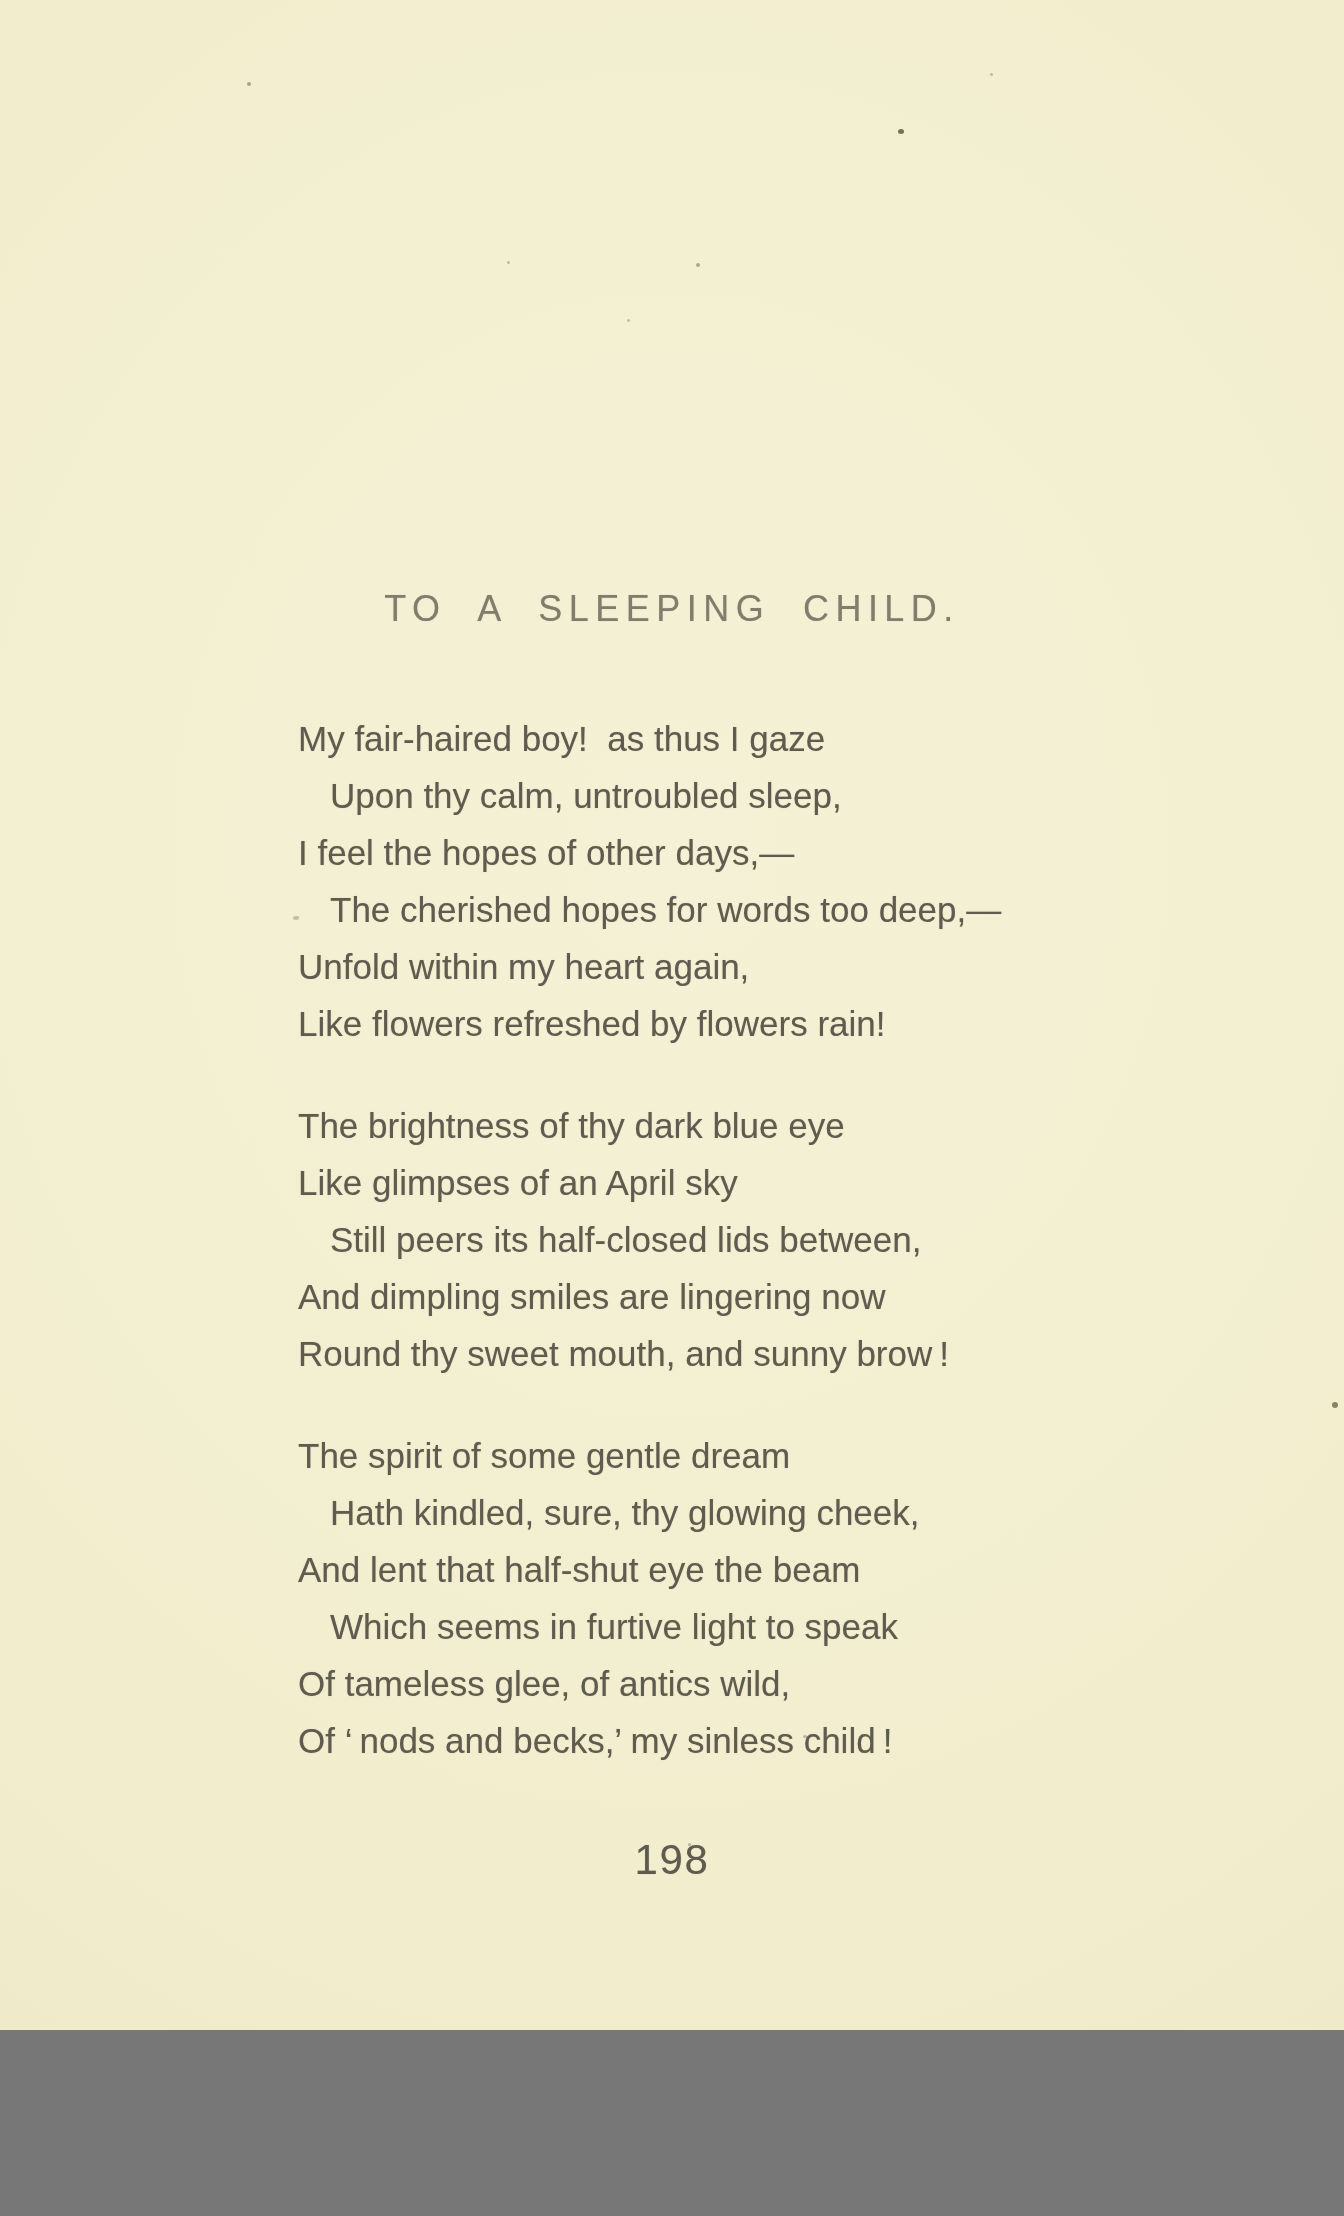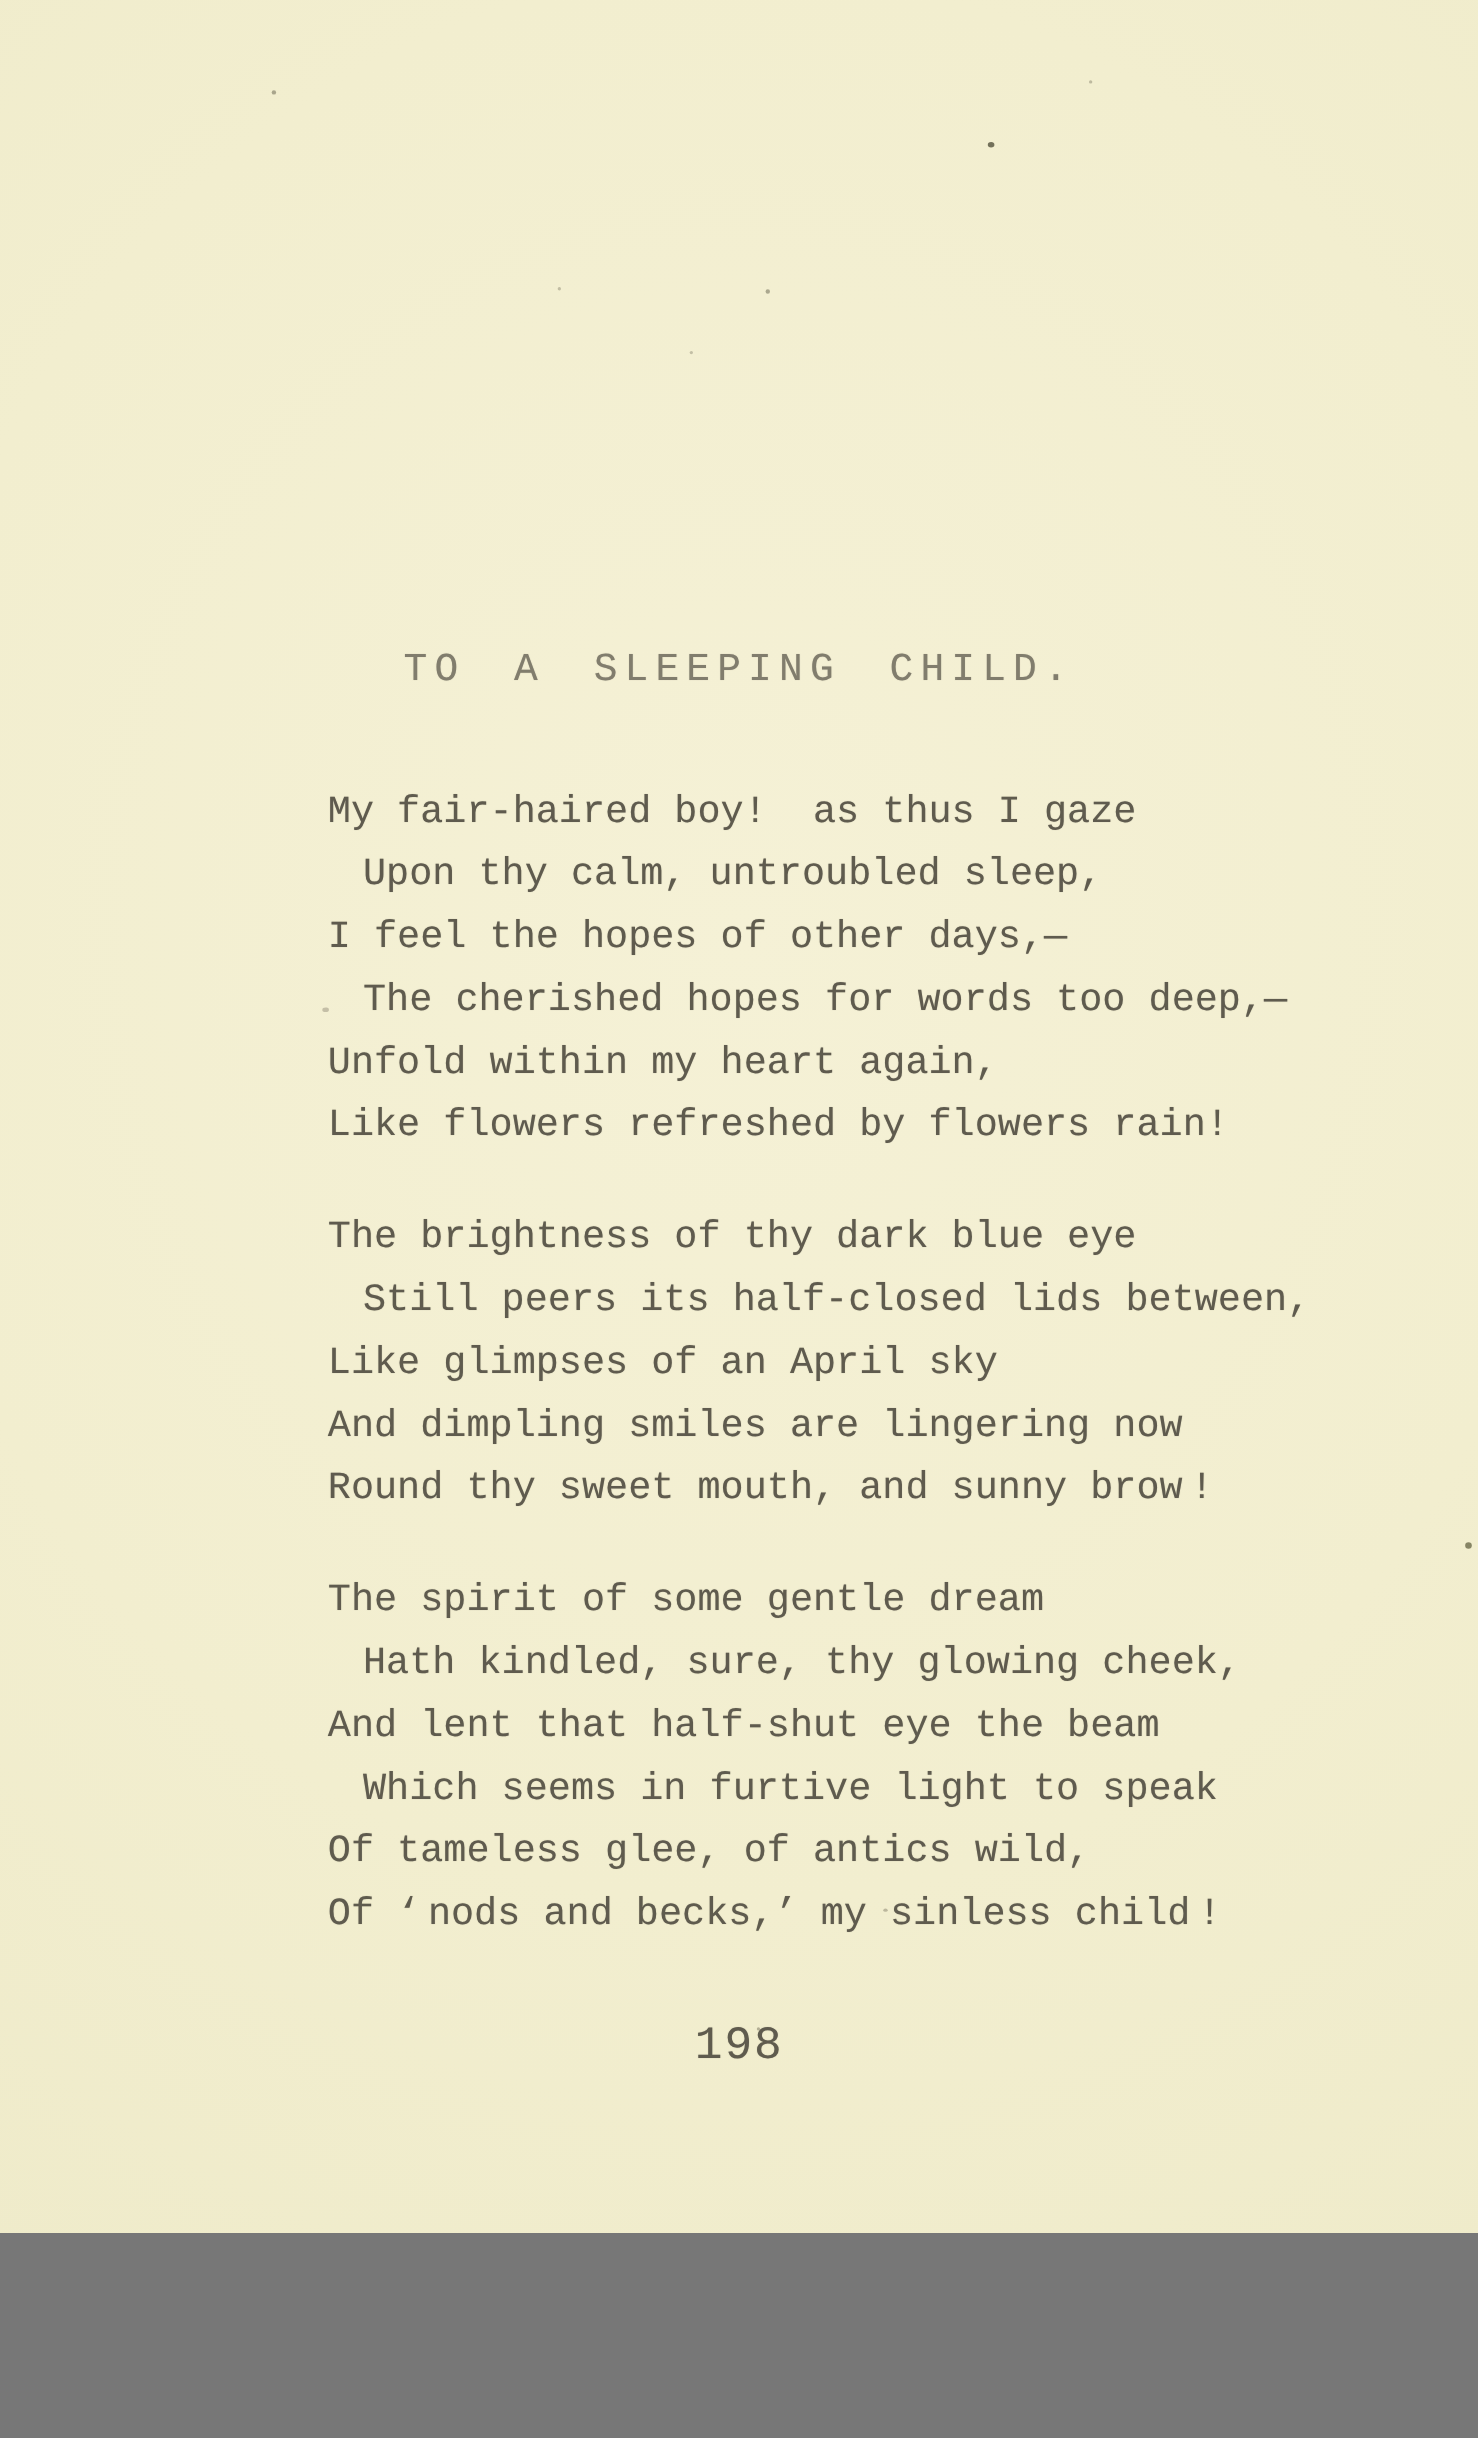--- a/index.html
+++ b/index.html
@@ -8,21 +8,21 @@
     background: #777;
   }
   .scan-page {
     position: relative;
     width: 1344px;
     height: 2030px;
     overflow: hidden;
     background:
       radial-gradient(ellipse 120% 90% at 50% 42%,
         #f5f1d6 0%, #f2eecf 48%, #efebca 78%, #eae6c4 100%);
-    font-family: Liberation Mono, monospace;
+    font-family: Liberation Sans, sans-serif;
   }
   
   .ink {
     color: #5f5b4e;
     text-shadow: 0 0 1px rgba(95, 91, 78, 0.35);
   }
   .poem-title {
     position: absolute;
     top: 588px;
     left: 0;
@@ -76,22 +76,22 @@
       <div class="line ink">My fair-haired boy!  as thus I gaze</div>
       <div class="line ink indent">Upon thy calm, untroubled sleep,</div>
       <div class="line ink">I feel the hopes of other days,—</div>
       <div class="line ink indent">The cherished hopes for words too deep,—</div>
       <div class="line ink">Unfold within my heart again,</div>
       <div class="line ink">Like flowers refreshed by flowers rain!</div>
     </div>
 
     <div class="stanza">
       <div class="line ink">The brightness of thy dark blue eye</div>
+      <div class="line ink">Like glimpses of an April sky</div>
       <div class="line ink indent">Still peers its half-closed lids between,</div>
-      <div class="line ink">Like glimpses of an April sky</div>
       <div class="line ink">And dimpling smiles are lingering now</div>
       <div class="line ink">Round thy sweet mouth, and sunny brow !</div>
     </div>
 
     <div class="stanza">
       <div class="line ink">The spirit of some gentle dream</div>
       <div class="line ink indent">Hath kindled, sure, thy glowing cheek,</div>
       <div class="line ink">And lent that half-shut eye the beam</div>
       <div class="line ink indent">Which seems in furtive light to speak</div>
       <div class="line ink">Of tameless glee, of antics wild,</div>

